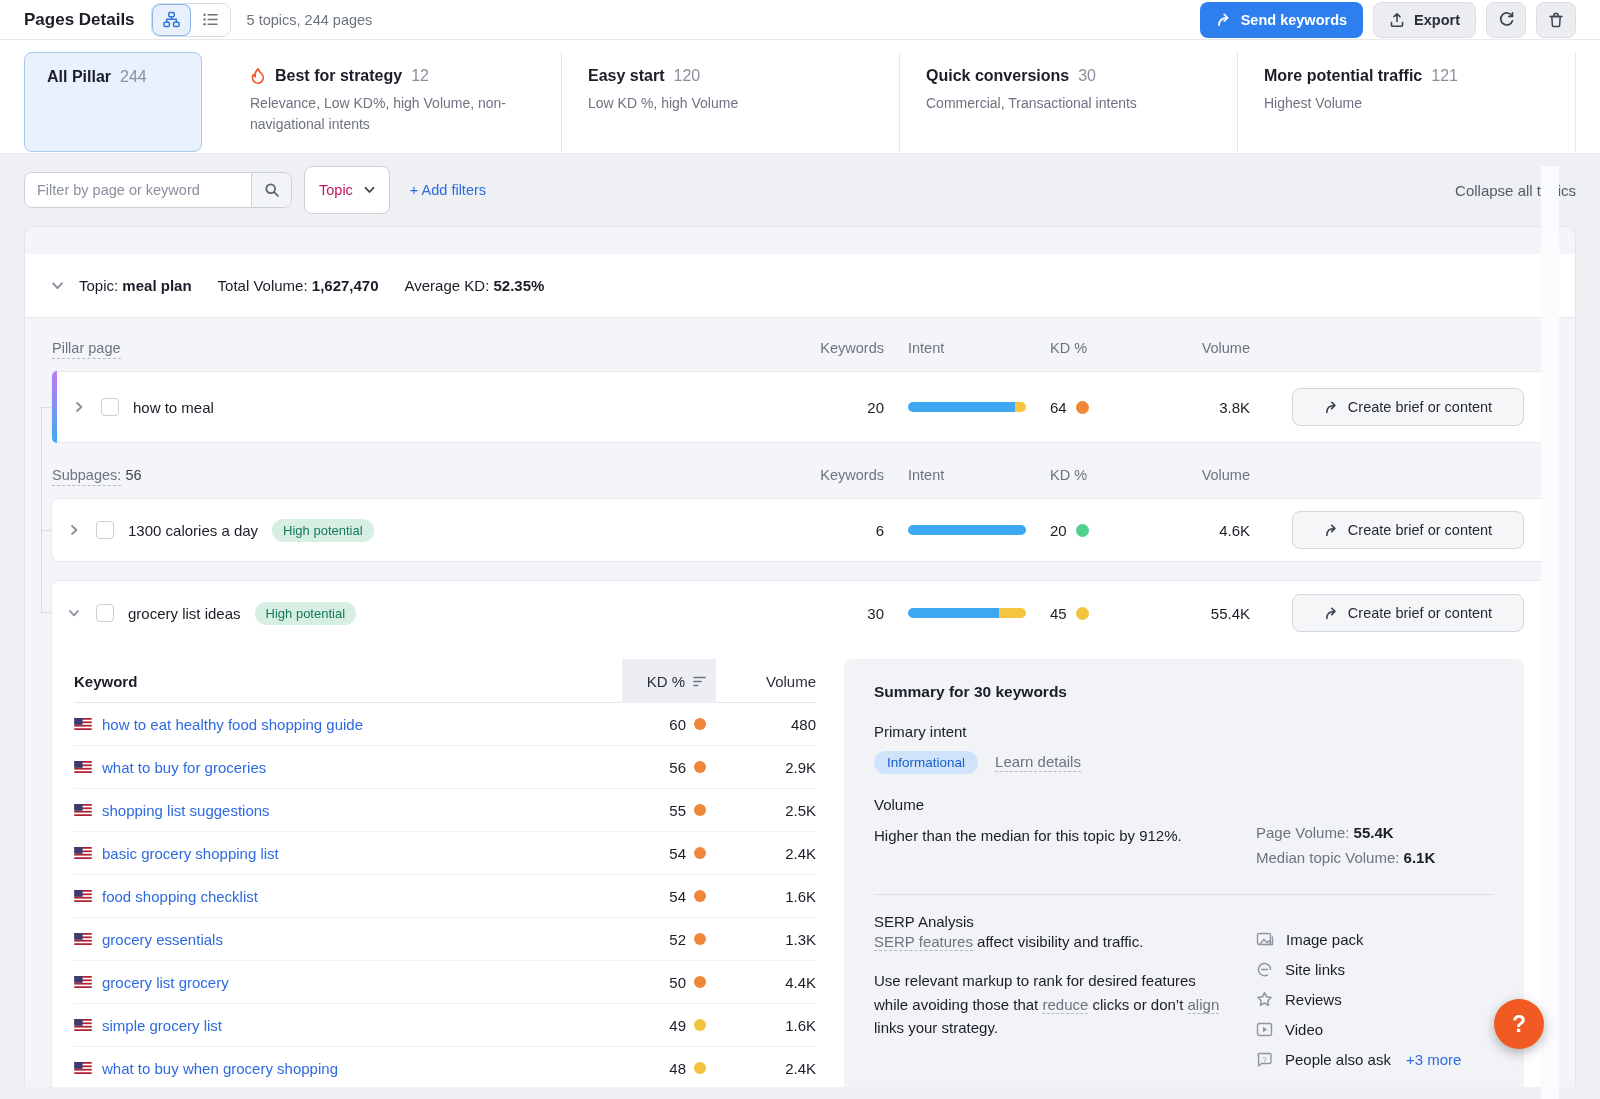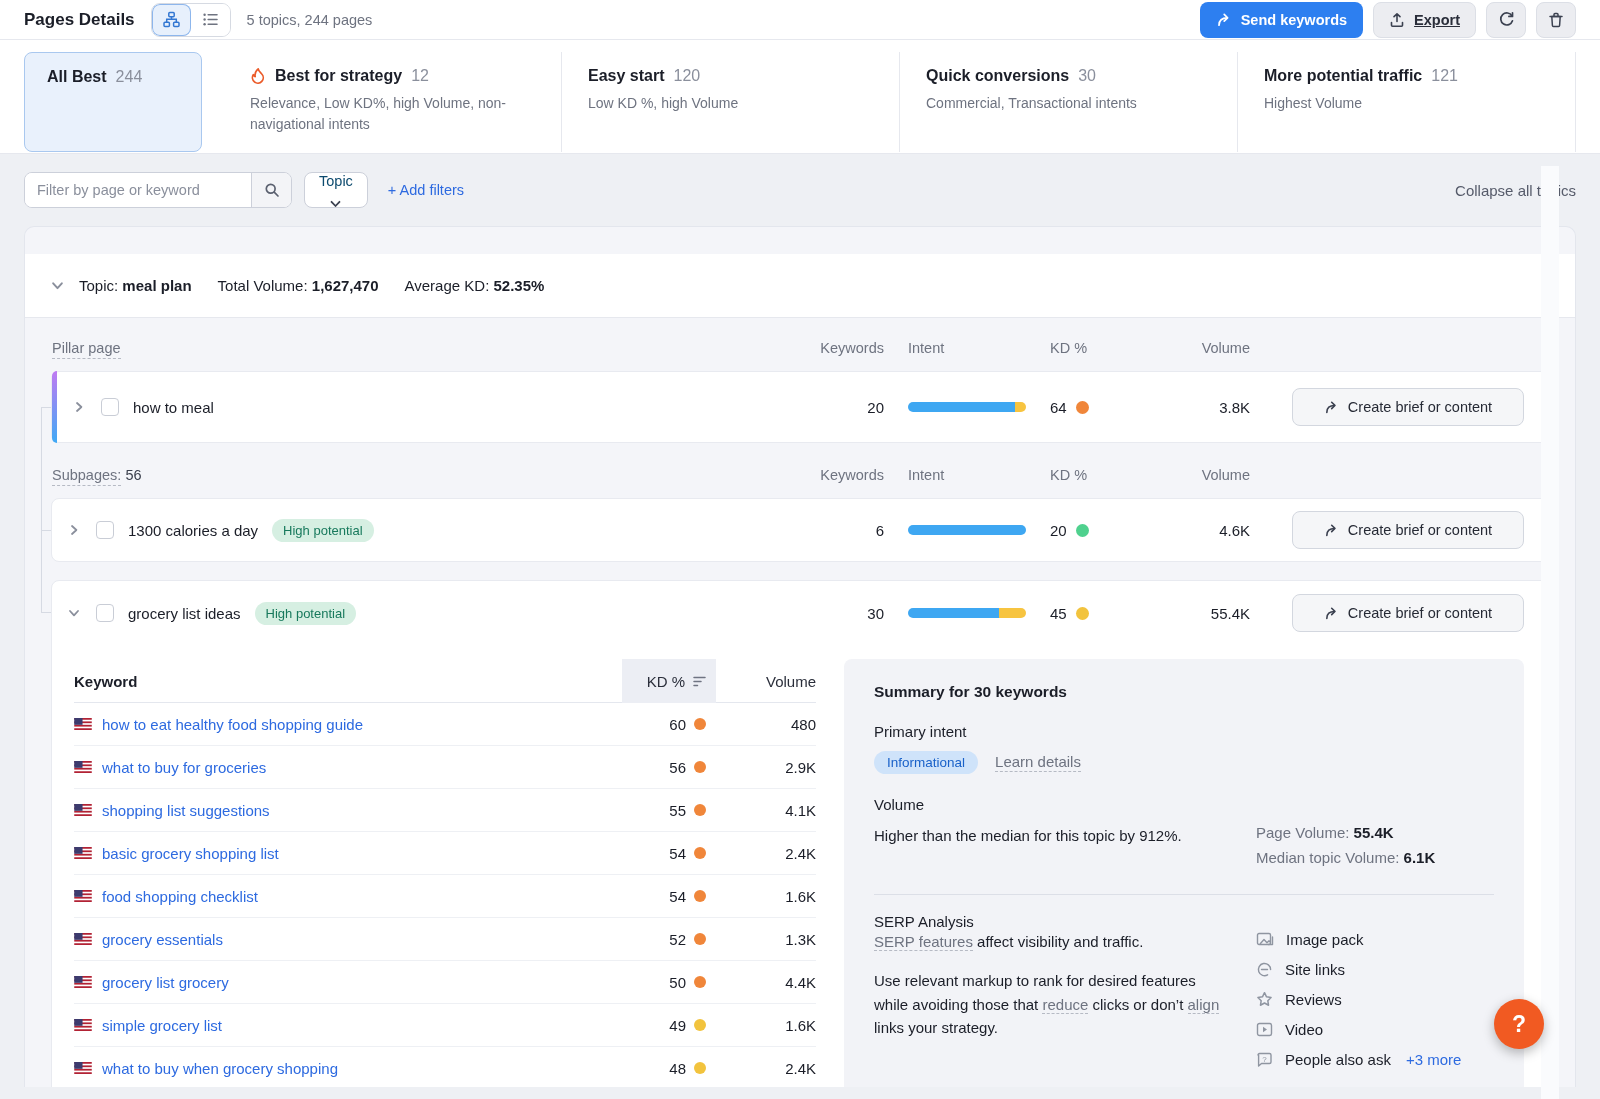--- a/index.html
+++ b/index.html
@@ -17,40 +17,40 @@
     display:flex; align-items:center; padding:0 24px; }
   .page-title { font-size:17px; font-weight:bold; margin-right:16px; }
   .view-toggle { display:flex; border:1px solid #d6dae2; border-radius:9px; background:#fff; overflow:hidden; }
   .vt-btn { width:39px; height:32px; display:flex; align-items:center; justify-content:center; background:#fff; }
   .vt-btn.active { background:#e7f0fc; box-shadow:inset 0 0 0 1px #8db6ec; border-radius:8px; }
   .topics-summary { color:#6e7380; font-size:14.5px; margin-left:16px; }
   .hdr-right { margin-left:auto; display:flex; gap:10px; align-items:center; }
   .btn-primary { display:flex; align-items:center; gap:9px; color:#fff; font-weight:bold;
     font-size:14.5px; border-radius:8px; padding:0 16px; height:36px; }
   .btn-gray { display:flex; align-items:center; gap:9px; background:#ecedf1; color:#2a2e3a;
-    font-weight:bold; font-size:14.5px; border:1px solid #dcdfe6; border-radius:8px; height:36px; padding:0 15px;text-decoration:underline; }
+    font-weight:bold; font-size:14.5px; border:1px solid #dcdfe6; border-radius:8px; height:36px; padding:0 15px; }
   .icon-btn { width:40px; justify-content:center; padding:0; }
 
   
   .tabs { background:#fff; border-bottom:1px solid #e6e8ee; padding:12px 24px 0; height:114px; display:flex; }
   .tab-selected { width:178px; height:100px; border:1px solid #a9c8ef; background:#e9f1fc;
     border-radius:8px; padding:15px 22px; }
   .tab { flex:1; height:100px; border-right:1px solid #e6e8ee; padding:15px 26px; }
   .tab-title { font-size:16px; font-weight:bold; display:flex; align-items:center; gap:9px; white-space:nowrap; }
   .tab-count { color:#8a8f9c; font-weight:normal; }
   .tab-sub { margin-top:8px; color:#6e7380; font-size:14px; line-height:1.48; }
 
   
   .filter-bar { display:flex; align-items:center; margin:18px 24px; height:36px; }
   .search-box { display:flex; width:268px; height:36px; background:#fff; border:1px solid #ccd0da; border-radius:8px; overflow:hidden; }
   .search-box input { flex:1; border:none; outline:none; padding:0 12px; font-size:14.5px; font-family:inherit; color:#1b1e28; min-width:0; }
   .search-box input::placeholder { color:#8a8f9c; }
   .search-btn { width:40px; border-left:1px solid #ccd0da; background:#f3f4f7; display:flex; align-items:center; justify-content:center; }
-  .topic-select { margin-left:12px; height:36px; border:1px solid #ccd0da; border-radius:8px; background:#fff;
-    display:flex; align-items:center; gap:11px; padding:0 14px; font-size:14.5px; color:#0c4a6e;flex-direction:column; }
+  .topic-select { margin-left:12px; height:48px; border:1px solid #ccd0da; border-radius:8px; background:#fff;
+    display:flex; align-items:center; gap:11px; padding:0 14px; font-size:14.5px; color:#be185d; }
   .add-filters { margin-left:20px; font-size:14.5px; cursor:pointer; }
   .collapse-all { margin-left:auto; color:#565b6a; font-size:15px; cursor:pointer; }
 
   
   .main-card { margin:0 24px; height:861px; border:1px solid #e3e6ed; border-bottom:none;
     border-radius:10px 10px 0 0; background:#f4f5f9; overflow:hidden; position:relative; }
   .topic-row { height:64px; background:#fff; border-bottom:1px solid #e6e8ee;
     display:flex; align-items:center; padding:0 26px; font-size:15px;margin-top:27px; }
   .topic-row .grp { margin-right:26px; }
   .topic-row b { font-weight:bold; }
@@ -227,21 +227,21 @@
             </g>
           </svg>
       </span>
     </div>
   </div>
 </div>
 
 <div class="tabs">
   <div class="tab-selected">
     <div class="tab-title">
-      <span>All Best</span>
+      <span>All Pillar</span>
       <span class="tab-count">244</span>
     </div>
   </div>
   <div class="tab" style="margin-left:22px">
     <div class="tab-title">
       <span class="feat-icon" style="color: rgb(235, 90, 40);">
         <svg width="16" height="18" viewBox="0 0 16 18">
             <path fill="none" stroke="currentColor" stroke-width="1.7" stroke-linecap="round" stroke-linejoin="round" d="M8.2 1.8 c.5 2.6 2.2 3.6 3.6 5.2 a5.4 5.4 0 1 1 -8.4 .6 c.3 1 .9 1.7 1.8 2 C4.6 6.8 5.6 4 8.2 1.8 Z"></path>
           </svg>
       </span>
@@ -490,21 +490,21 @@
             <div class="kc-kw">
                 <svg class="flag">
                   <use href="#us-flag"></use>
                 </svg>
               <span class="kw-link" style="color: rgb(45, 106, 224);">shopping list suggestions</span>
               </div>
             <div class="kc-kd">
                 <span>55</span>
                 <span class="dot" style="background-color: rgb(240, 134, 58);"></span>
               </div>
-            <div class="kc-vol">4.1K</div>
+            <div class="kc-vol">2.5K</div>
           </div>
           <div class="kw-grid kw-row">
             <div class="kc-kw">
                 <svg class="flag">
                   <use href="#us-flag"></use>
                 </svg>
               <span class="kw-link" style="color: rgb(45, 106, 224);">basic grocery shopping list</span>
               </div>
             <div class="kc-kd">
                 <span>54</span>

